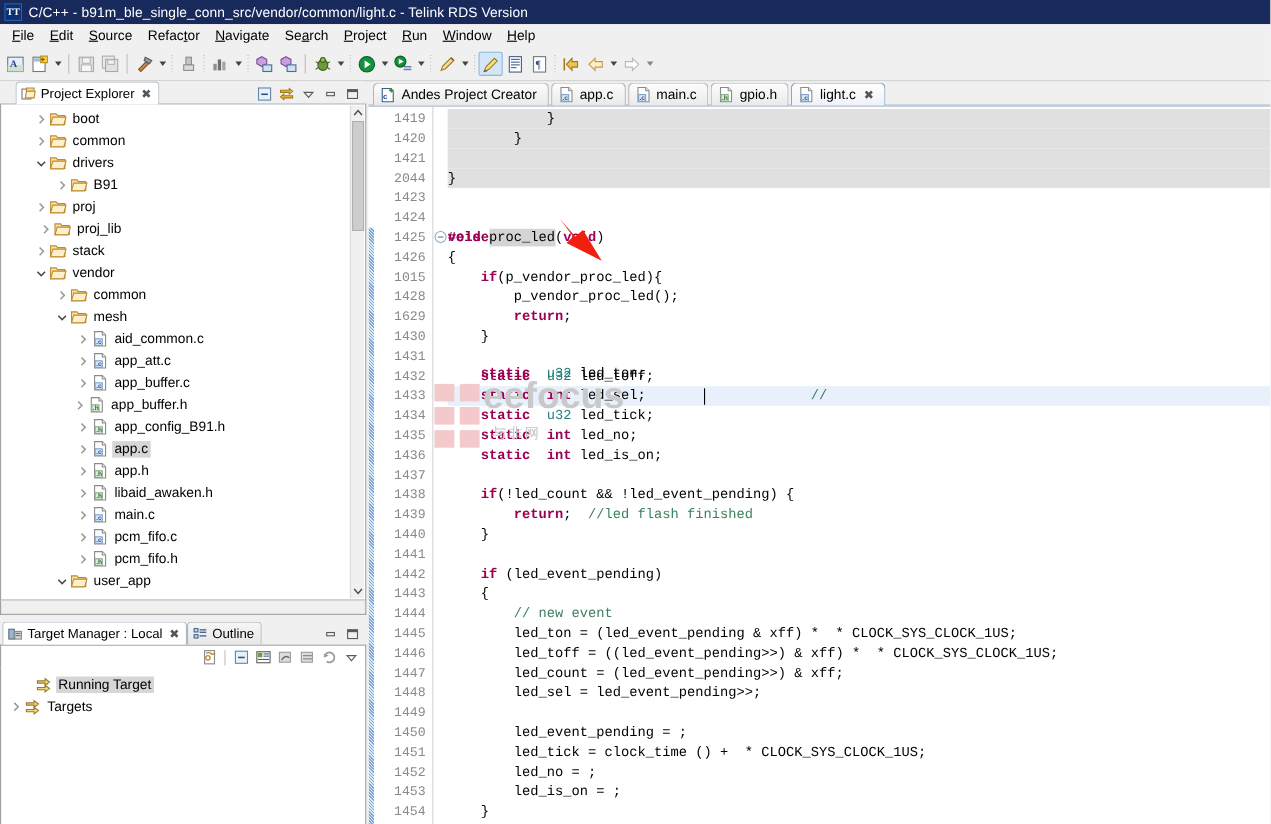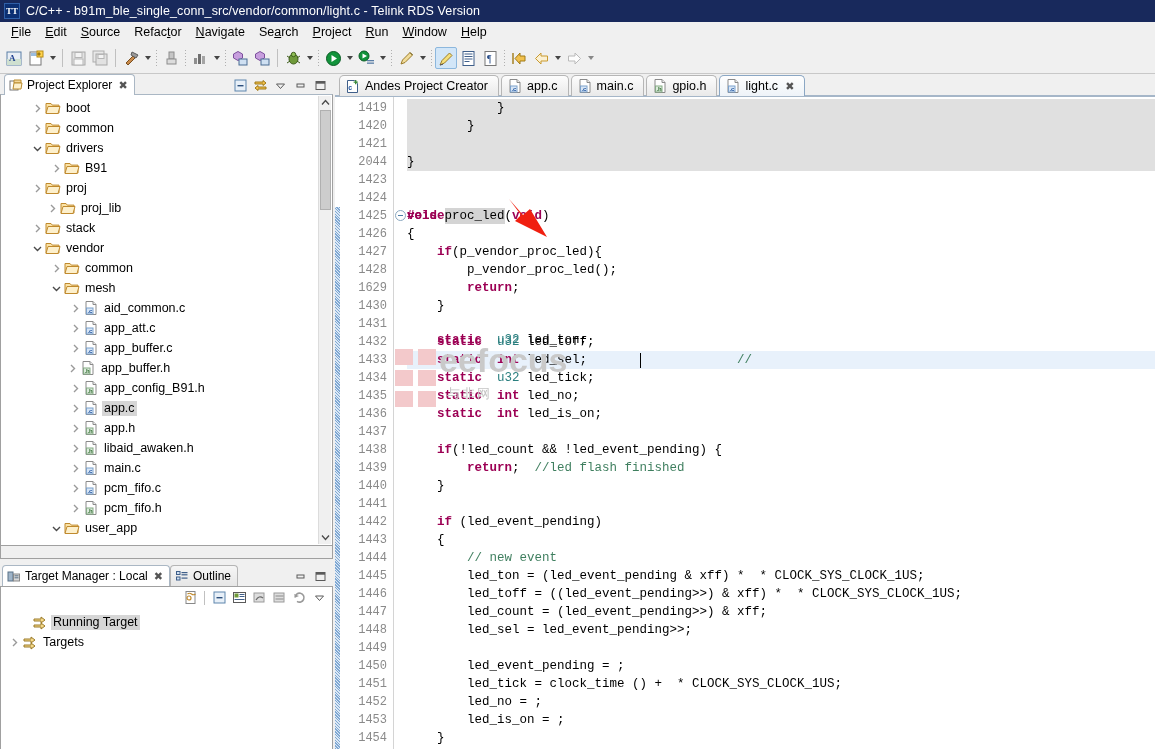--- a/index.html
+++ b/index.html
@@ -386,21 +386,21 @@
         <i class="caret grey"></i>
       </div>
   </div>
 
   <div class="main">
 
     <div class="left-col">
 
       <div class="view-panel" style="position:absolute;left:0;top:0;width:333px;height:486px;">
         <div class="view-tabrow">
-          <div class="view-tab" style="margin-left:4px;text-align:center;">
+          <div class="view-tab" style="margin-left:14px;text-align:center;">
             <span class="vt-icon">
               <svg width="14" height="14" viewBox="0 0 14 14">
                 <rect x="1" y="3" width="8" height="9" fill="#fff" stroke="#777"></rect>
                 <path d="M5 2 h7 v3 h-7 z" fill="#f3d79a" stroke="#b98b2e"></path>
                 <path d="M5 5 h8 l-1 6 h-8 z" fill="#fdf0cc" stroke="#b98b2e"></path>
               </svg>
             </span>
             <span>Project Explorer</span>
             <span class="closeX">✖</span>
           </div>
@@ -500,21 +500,21 @@
                   </svg>
                 </span>
                 <span class="ticon">
                   <svg width="16" height="14" viewBox="0 0 16 14">
                     <path d="M1 2.5 h5 l1.3 1.6 h6.7 v8 h-13 z" fill="#fbe3a6" stroke="#c08a2e" stroke-width="1"></path>
                     <path d="M3 5.5 h12 l-2 7 h-12 z" fill="#fdf0cc" stroke="#c08a2e" stroke-width="1"></path>
                   </svg>
                 </span>
                 <span class="tlabel">proj</span>
               </div>
-              <div class="trow" style="padding-left: 44px;">
+              <div class="trow" style="padding-left: 33px;">
                 <span class="twist">
                   <svg width="9" height="9" viewBox="0 0 9 9">
                     <path d="M3 1 L6.5 4.5 L3 8" fill="none" stroke="#9a9a9a" stroke-width="1.4"></path>
                   </svg>
                 </span>
                 <span class="ticon">
                   <svg width="16" height="14" viewBox="0 0 16 14">
                     <path d="M1 2.5 h5 l1.3 1.6 h6.7 v8 h-13 z" fill="#fbe3a6" stroke="#c08a2e" stroke-width="1"></path>
                     <path d="M3 5.5 h12 l-2 7 h-12 z" fill="#fdf0cc" stroke="#c08a2e" stroke-width="1"></path>
                   </svg>
@@ -975,21 +975,21 @@
 
         <div class="gutter" id="gutter">
             <div class="ln" style="top: 2px;">1419</div>
             <div class="ln" style="top: 20px;">1420</div>
             <div class="ln" style="top: 38px;">1421</div>
             <div class="ln" style="top: 56px;">2044</div>
             <div class="ln" style="top: 74px;">1423</div>
             <div class="ln" style="top: 92px;">1424</div>
             <div class="ln" style="top: 110px;">1425</div>
             <div class="ln" style="top: 128px;">1426</div>
-            <div class="ln" style="top: 146px;">1427</div>
+            <div class="ln" style="top: 146px;">1015</div>
             <div class="ln" style="top: 164px;">1428</div>
             <div class="ln" style="top: 182px;">1629</div>
             <div class="ln" style="top: 200px;">1430</div>
             <div class="ln" style="top: 218px;">1431</div>
             <div class="ln" style="top: 236px;">1432</div>
             <div class="ln" style="top: 254px;">1433</div>
             <div class="ln" style="top: 272px;">1434</div>
             <div class="ln" style="top: 290px;">1435</div>
             <div class="ln" style="top: 308px;">1436</div>
             <div class="ln" style="top: 326px;">1437</div>

